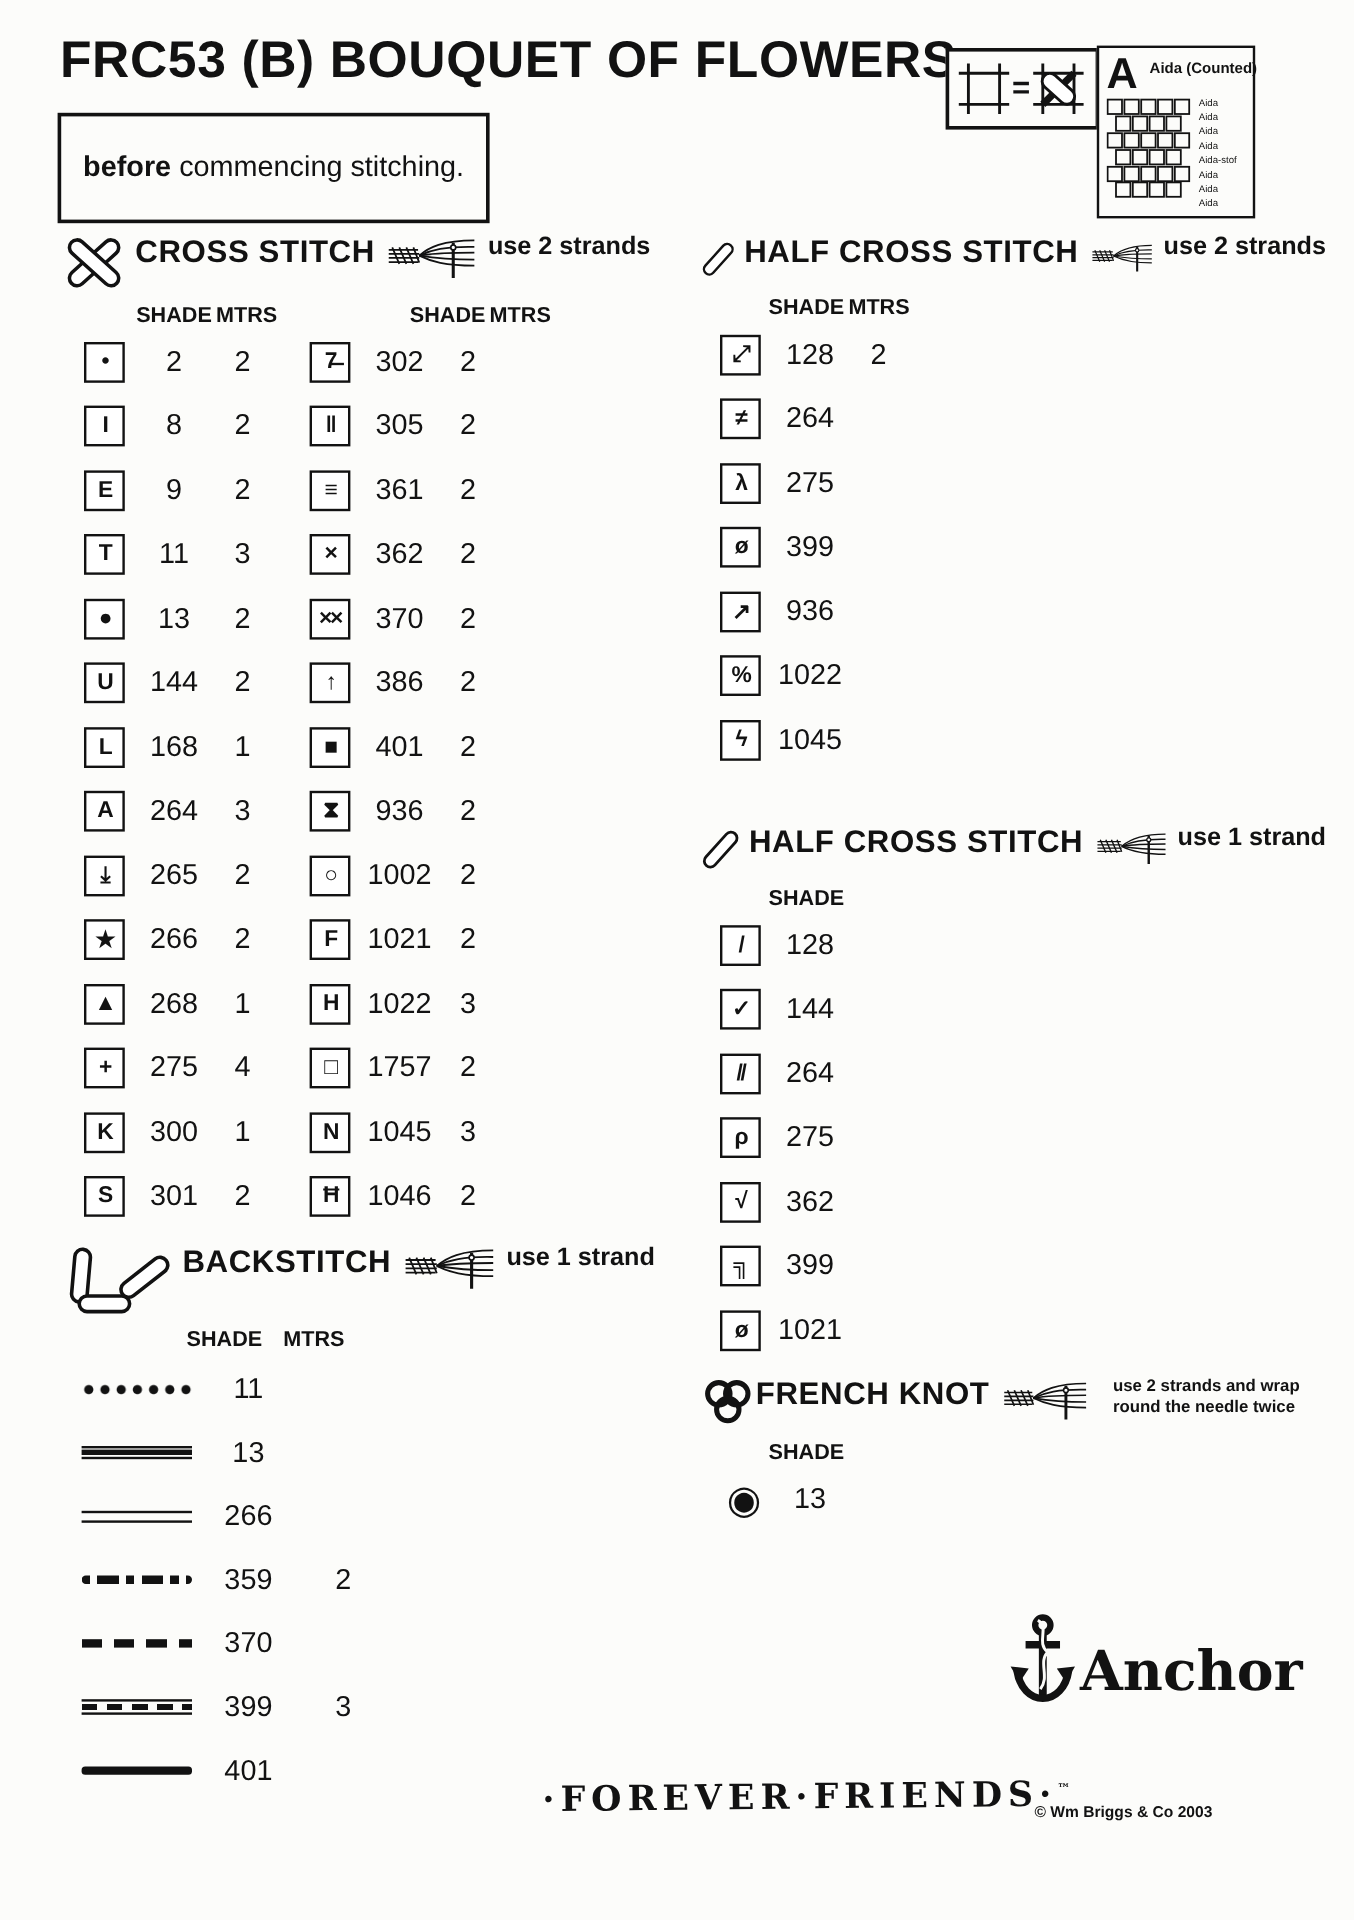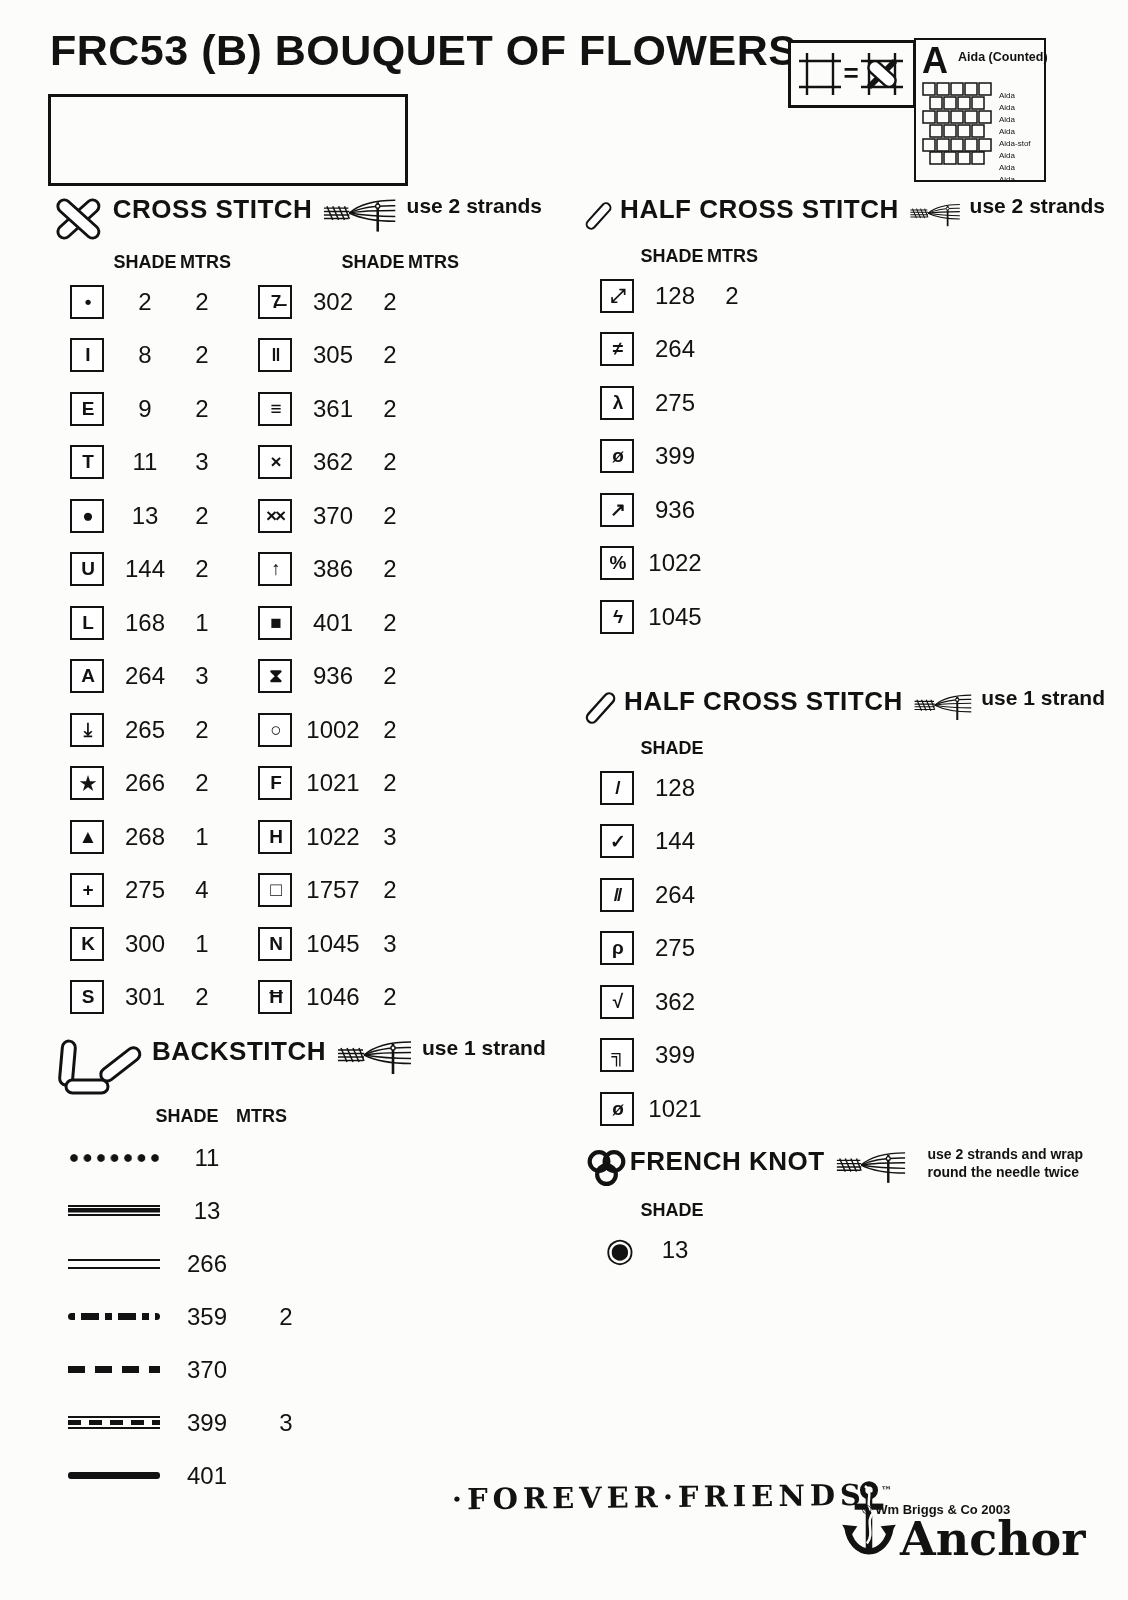--- a/index.html
+++ b/index.html
@@ -19,21 +19,21 @@
     font-size:24px;line-height:1.3;background:#fcfcfa;
   }
   #eq-box{left:788px;top:40px;width:122px;height:62px;border:3px solid #121212;
     display:flex;align-items:center;justify-content:center;background:#fcfcfa;}
   #aida-box{left:914px;top:38px;width:132px;height:144px;border:2px solid #121212;
     padding:5px 6px;box-sizing:border-box;background:#fcfcfa;}
   .aida-head{display:flex;align-items:flex-start;gap:10px;}
   .aida-letter{font-size:36px;font-weight:bold;line-height:.9;}
   .aida-title{font-size:12.5px;font-weight:bold;margin-top:5px;white-space:nowrap;}
   .aida-body{display:flex;margin-top:3px;}
-  .aida-names{font-size:8px;line-height:1.5;margin-left:5px;margin-top:10px;}
+  .aida-names{font-size:8px;line-height:1.5;margin-left:5px;margin-top:0;}
 
   
   .sec-head{display:flex;align-items:flex-start;}
   .sec-title{font-size:26px;font-weight:bold;letter-spacing:.5px;white-space:nowrap;}
   .strand-note{font-size:21px;font-weight:bold;white-space:nowrap;}
   .strand-note.two-line{font-size:14px;line-height:1.25;white-space:normal;width:190px;margin-left:12px;}
   .col-heads{display:flex;font-size:18px;font-weight:bold;margin-top:8px;}
   .col-heads span{display:inline-block;text-align:center;}
   .ch-shade{width:70px;}
   .ch-mtrs{width:44px;}
@@ -81,33 +81,34 @@
       repeating-linear-gradient(90deg,#121212 0 13px,transparent 13px 21px);
     background-position:0 0,0 100%,0 50%;
     background-size:100% 2px,100% 2px,100% 5px;
     background-repeat:no-repeat;}
   .bs-solid{height:6.5px;background:#121212;border-radius:3px;}
 
   
   #ff-logo{left:452px;top:1480px;font-family:"DejaVu Serif",serif;font-size:29px;
     letter-spacing:5px;font-weight:600;transform:rotate(-.6deg);white-space:nowrap;}
   #ff-logo sup{font-size:11px;letter-spacing:0;}
-  #anchor-block{left:840px;top:1480px;display:flex;align-items:flex-end;}
+  #anchor-block{left:840px;top:1344px;display:flex;align-items:center;}
   #anchor-word{font-family:"DejaVu Serif",serif;font-size:46px;font-weight:bold;line-height:1;margin-top:14px;margin-left:2px;}
   #copyright{left:862px;top:1502px;font-size:13px;font-weight:bold;white-space:nowrap;}
 
   svg{display:block;}
   .mr8{margin-right:8px;} .ml10{margin-left:10px;}
 </style>
 </head>
 <body>
 
 <div id="page-title" class="abs">FRC53 (B) BOUQUET OF FLOWERS</div>
 
 <div id="notice" class="abs">
+  <div><b>before</b><span> commencing stitching.</span></div>
 </div>
 
 <div id="eq-box" class="abs">
   <svg width="112" height="52" viewBox="0 0 112 52">
     <g stroke="#121212" stroke-width="2.4" fill="none">
       <path d="M3 13 H45 M3 39 H45 M11 5 V47 M37 5 V47"></path>
       <path d="M65 13 H107 M65 39 H107 M73 5 V47 M99 5 V47"></path>
     </g>
     <line x1="73" y1="39" x2="99" y2="13" stroke="#121212" stroke-width="6"></line>
     <rect x="70" y="19.5" width="32" height="13" rx="6.5" transform="rotate(42 86 26)" fill="#fff" stroke="#121212" stroke-width="2.4"></rect>

